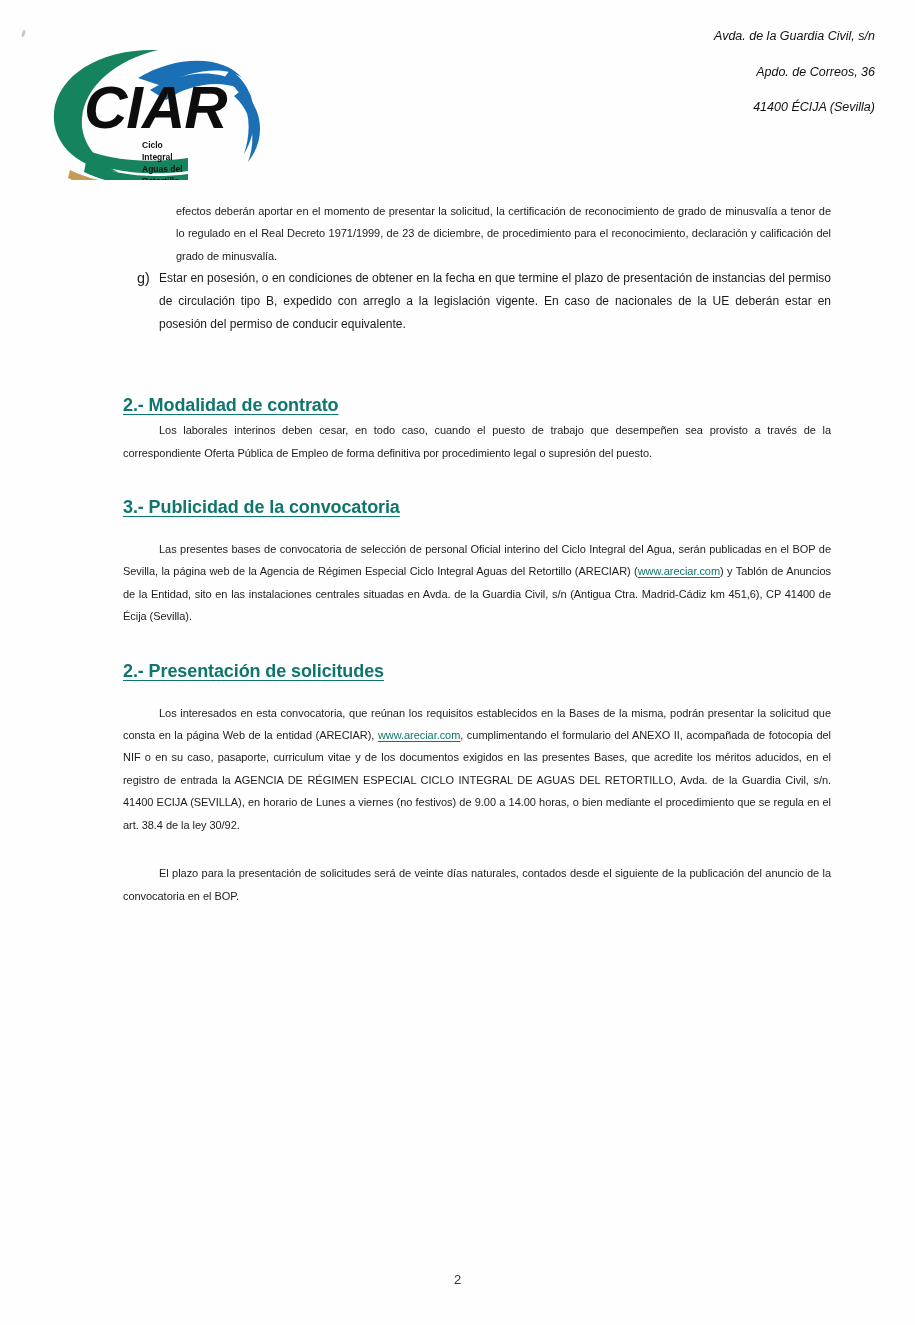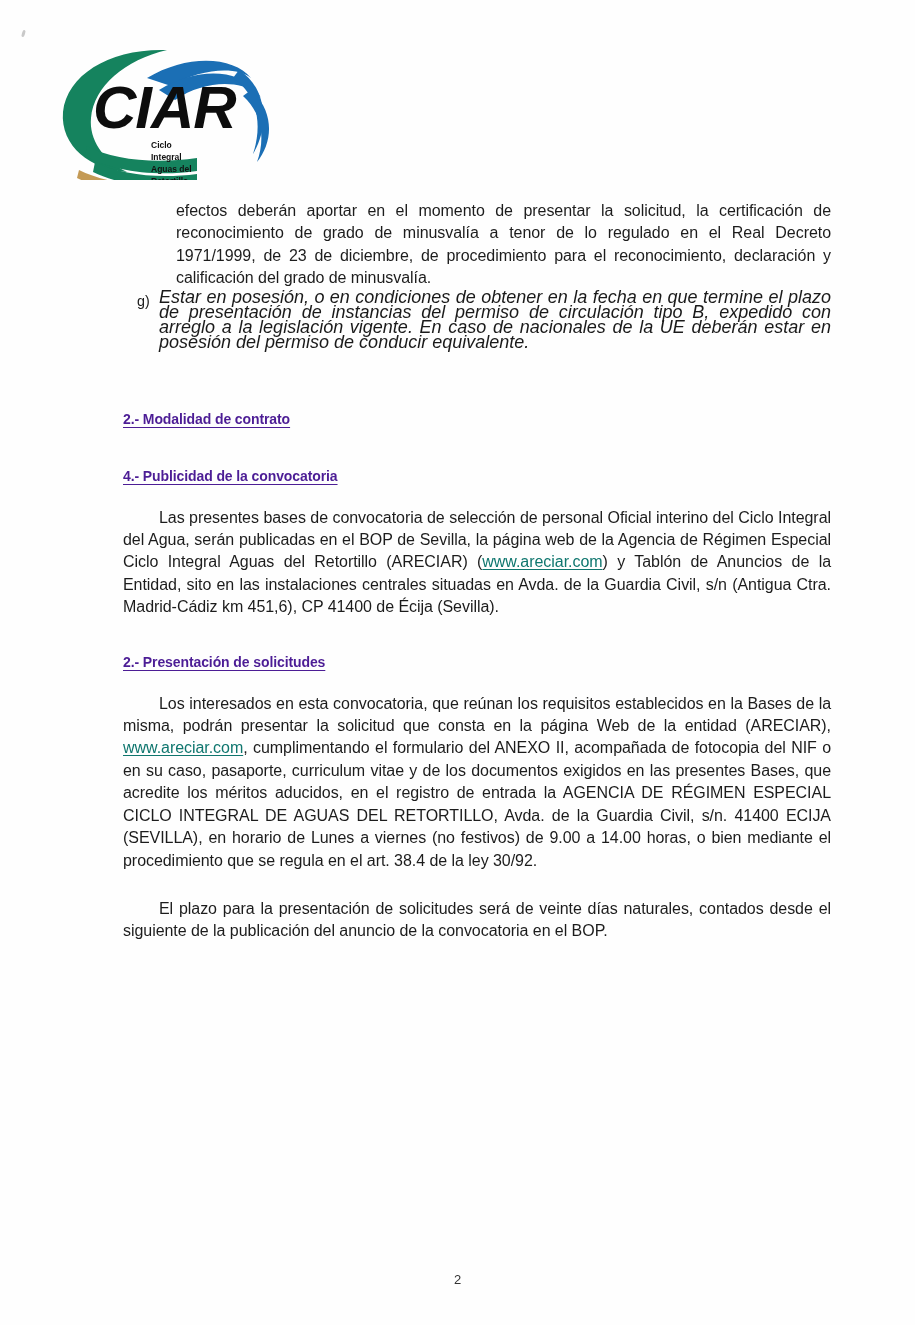--- a/index.html
+++ b/index.html
@@ -22,21 +22,21 @@
   
   .header {
     position: absolute;
     top: 0;
     left: 0;
     width: 915px;
     height: 190px;
   }
   .logo-wrap {
     position: absolute;
-    left: 51px;
+    left: 42px;
     top: 42px;
     width: 240px;
     height: 138px;
   }
   .logo-svg { display: block; }
 
   .address-block {
     position: absolute;
     right: 40px;
     top: 30px;
@@ -64,21 +64,21 @@
 
   
   .content {
     position: absolute;
     left: 123px;
     top: 200px;
     width: 708px;
   }
   p, .para {
     margin: 0;
-    font-size: 16px;
+    font-size: 11px;
     line-height: 22.4px;
     text-align: justify;
     text-justify: inter-word;
     color: #1c1c1c;
     letter-spacing: -0.05px;
   }
   .indent { text-indent: 36px; }
   .hang-block {
     display: flex;
     margin-top: 0px;
@@ -86,41 +86,40 @@
   .hang-marker {
     width: 36px;
     flex: 0 0 36px;
     font-size: 14.3px;
     line-height: 22.4px;
     padding-left: 14px;
     box-sizing: border-box;
   }
   .hang-text {
     flex: 1 1 auto;
-    font-size: 18px;
-    line-height: 15px;
+    font-size: 12px;
+    line-height: 23px;
     text-align: justify;
     text-justify: inter-word;
-    font-style: italic;
   }
   .first-para { margin-left: 53px; width: 655px; }
 
   .spacer-sm { height: 17px; }
   .spacer-md { height: 26px; }
   .spacer-lg { height: 33px; }
 
   h2.section-heading {
     margin: 0;
-    font-size: 14px;
+    font-size: 18px;
     line-height: 20px;
     font-weight: bold;
     text-decoration: underline;
     text-underline-offset: 3px;
     display: inline-block;
-    color: #4c1d95;
+    color: #0f766e;
     letter-spacing: -0.1px;
   }
   .heading-row { margin-bottom: 4px; }
 
   a.doclink {
     color: #0f766e;
     text-decoration: underline;
     text-underline-offset: 2px;
   }
 
@@ -160,44 +159,50 @@
 
         <text x="42" y="86" font-family="'Liberation Sans', sans-serif" font-size="60" font-weight="bold" font-style="italic" fill="#0d0d0d" letter-spacing="-1">CIAR</text>
 
         <text x="100" y="106" font-family="'Liberation Sans', sans-serif" font-size="8.5" font-weight="bold" fill="#111">Ciclo</text>
         <text x="100" y="118" font-family="'Liberation Sans', sans-serif" font-size="8.5" font-weight="bold" fill="#111">Integral</text>
         <text x="100" y="130" font-family="'Liberation Sans', sans-serif" font-size="8.5" font-weight="bold" fill="#111">Aguas del</text>
         <text x="100" y="142" font-family="'Liberation Sans', sans-serif" font-size="8.5" font-weight="bold" fill="#111">Retortillo</text>
       </svg>
     </div>
 
+    <div class="address-block">
+      <div class="address-line">Avda. de la Guardia Civil, s/n</div>
+      <div class="address-line">Apdo. de Correos, 36</div>
+      <div class="address-line">41400 ÉCIJA (Sevilla)</div>
+    </div>
   </div>
 
   <div class="content">
 
     <p class="para first-para">efectos deberán aportar en el momento de presentar la solicitud, la certificación de reconocimiento de grado de minusvalía a tenor de lo regulado en el Real Decreto 1971/1999, de 23 de diciembre, de procedimiento para el reconocimiento, declaración y calificación del grado de minusvalía.</p>
 
     <div class="hang-block">
       <div class="hang-marker">g)</div>
       <div class="hang-text">Estar en posesión, o en condiciones de obtener en la fecha en que termine el plazo de presentación de instancias del permiso de circulación tipo B, expedido con arreglo a la legislación vigente. En caso de nacionales de la UE deberán estar en posesión del permiso de conducir equivalente.</div>
     </div>
 
     <div class="spacer-md"></div>
 
 
     <div class="spacer-lg"></div>
 
     <div class="heading-row">
       <h2 class="section-heading">2.- Modalidad de contrato</h2>
     </div>
+    <p class="para indent">Los laborales interinos deben cesar, en todo caso, cuando el puesto de trabajo que desempeñen sea provisto a través de la correspondiente Oferta Pública de Empleo de forma definitiva por procedimiento legal o supresión del puesto.</p>
 
     <div class="spacer-lg"></div>
 
     <div class="heading-row">
-      <h2 class="section-heading">4.- Publicidad de la convocatoria</h2>
+      <h2 class="section-heading">3.- Publicidad de la convocatoria</h2>
     </div>
     <div class="spacer-sm"></div>
     <p class="para indent"><span>Las presentes bases de convocatoria de selección de personal Oficial interino del Ciclo Integral del Agua, serán publicadas en el BOP de Sevilla, la página web de la Agencia de Régimen Especial Ciclo Integral Aguas del Retortillo (ARECIAR) (</span><a class="doclink" href="#">www.areciar.com</a><span>) y Tablón de Anuncios de la Entidad, sito en las instalaciones centrales situadas en Avda. de la Guardia Civil, s/n (Antigua Ctra. Madrid-Cádiz km 451,6), CP 41400 de Écija (Sevilla).</span></p>
 
     <div class="spacer-lg"></div>
 
     <div class="heading-row">
       <h2 class="section-heading">2.- Presentación de solicitudes</h2>
     </div>
     <div class="spacer-sm"></div>

